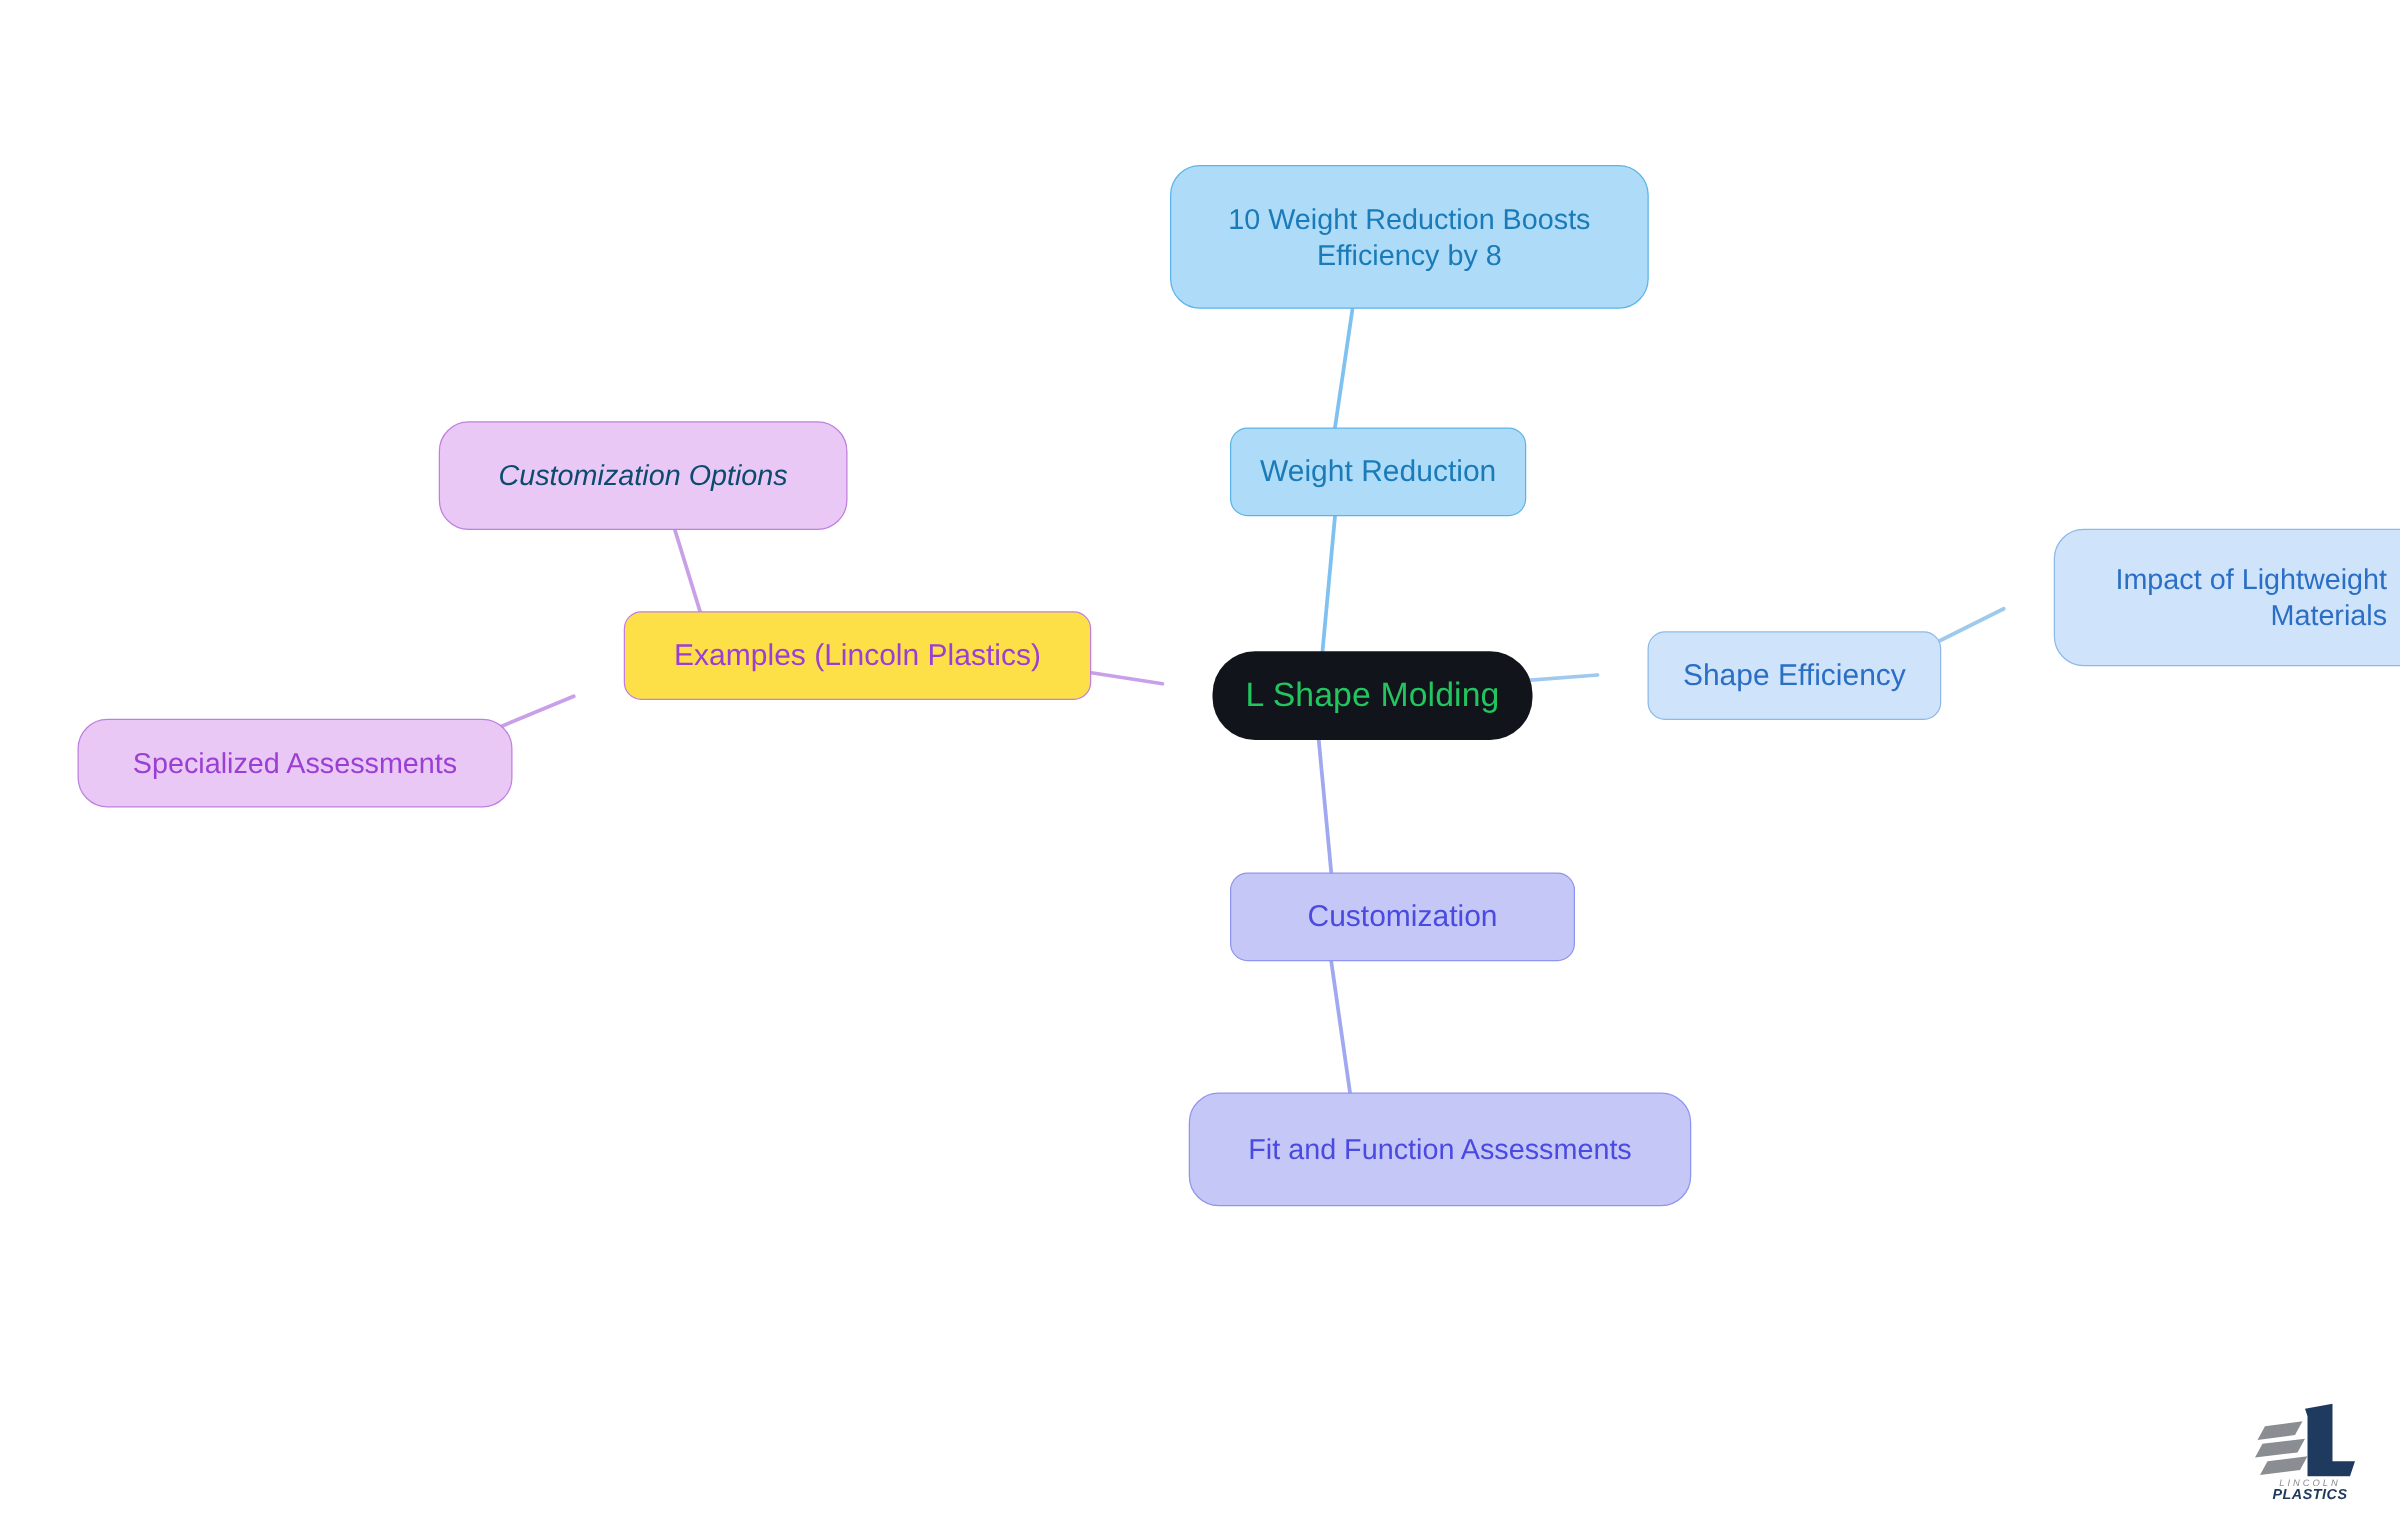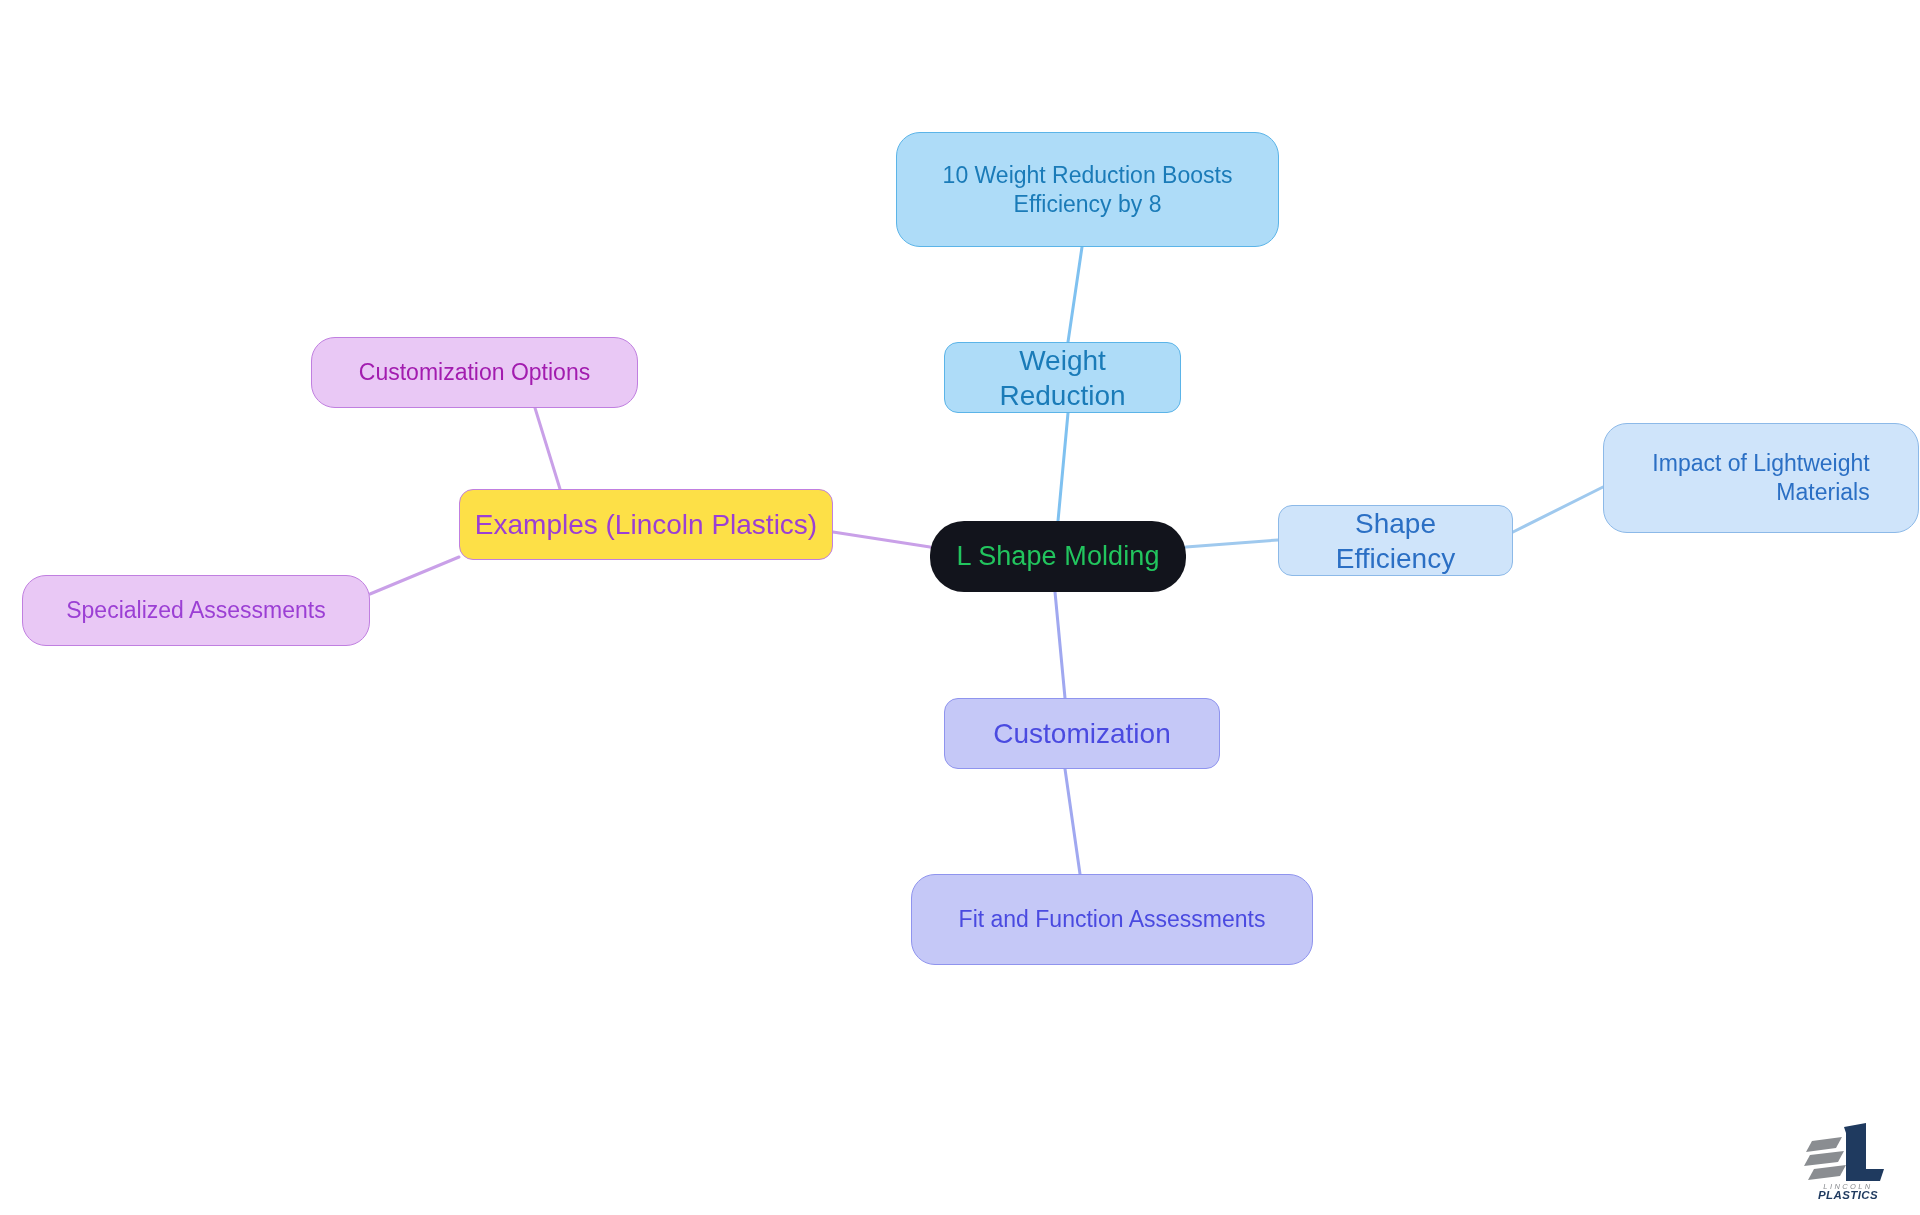--- a/index.html
+++ b/index.html
@@ -43,30 +43,31 @@
     display: flex;
     align-items: center;
     justify-content: center;
     text-align: center;
     border-radius: 22px;
     border-style: solid;
     border-width: 1.5px;
     line-height: 1.25;
     white-space: pre-line;
     padding: 6px 14px;
+    margin-left: 40px;
   }
 
   .node.root {
     border-radius: 34px;
     border-width: 0;
     font-size: 27px;
     letter-spacing: 0.1px;
   }
 
-  .node.lvl1 { font-size: 28px; border-radius: 14px; }
+  .node.lvl1 { font-size: 24px; border-radius: 14px; }
   .node.lvl2 { font-size: 23px; border-radius: 24px; }
 
   
   #brand-logo {
     position: absolute;
     z-index: 3;
     right: 26px;
     bottom: 14px;
     width: 92px;
     height: 88px;
@@ -93,21 +94,21 @@
       <div class="node root" style="left: 930px; top: 521px; width: 256px; height: 71px; background: rgb(18, 20, 28); border-color: rgb(18, 20, 28); color: #22c55e;"><span>L Shape Molding</span></div>
       <div class="node lvl1" style="left: 944px; top: 342px; width: 237px; height: 71px; background: rgb(174, 220, 248); border-color: rgb(91, 180, 232); color: rgb(26, 123, 184);"><span>Weight Reduction</span></div>
       <div class="node lvl2" style="left: 896px; top: 132px; width: 383px; height: 115px; background: rgb(174, 220, 248); border-color: rgb(91, 180, 232); color: rgb(26, 123, 184);"><span>10 Weight Reduction Boosts
 Efficiency by 8</span></div>
       <div class="node lvl1" style="left: 1278px; top: 505px; width: 235px; height: 71px; background: rgb(207, 228, 250); border-color: rgb(140, 185, 232); color: rgb(43, 111, 196);"><span>Shape Efficiency</span></div>
       <div class="node lvl2" style="left: 1603px; top: 423px; width: 316px; height: 110px; background: rgb(207, 228, 250); border-color: rgb(140, 185, 232); color: rgb(43, 111, 196); text-align: right;"><span>Impact of Lightweight
 Materials</span></div>
       <div class="node lvl1" style="left: 944px; top: 698px; width: 276px; height: 71px; background: rgb(197, 200, 247); border-color: rgb(143, 148, 238); color: rgb(74, 74, 224);"><span>Customization</span></div>
       <div class="node lvl2" style="left: 911px; top: 874px; width: 402px; height: 91px; background: rgb(197, 200, 247); border-color: rgb(143, 148, 238); color: rgb(74, 74, 224);"><span>Fit and Function Assessments</span></div>
       <div class="node lvl1" style="left: 459px; top: 489px; width: 374px; height: 71px; background: #fde047; border-color: rgb(192, 127, 224); color: rgb(155, 63, 212);"><span>Examples (Lincoln Plastics)</span></div>
-      <div class="node lvl2" style="left: 311px; top: 337px; width: 327px; height: 71px; background: rgb(233, 200, 245); border-color: rgb(192, 127, 224); color: #a21caf;"><span>Customization Options</span></div>
+      <div class="node lvl2" style="left: 311px; top: 337px; width: 327px; height: 87px; background: rgb(233, 200, 245); border-color: rgb(192, 127, 224); color: #0c4a6e; font-style: italic;"><span>Customization Options</span></div>
       <div class="node lvl2" style="left: 22px; top: 575px; width: 348px; height: 71px; background: rgb(233, 200, 245); border-color: rgb(192, 127, 224); color: rgb(155, 63, 212); text-align: right;"><span>Specialized Assessments</span></div>
     </div>
 
   <svg id="brand-logo" viewBox="0 0 92 88" xmlns="http://www.w3.org/2000/svg">
     <g>
       <polygon points="10,28 40,24 34,35 4,39" fill="#8a8d91"></polygon>
       <polygon points="8,42 42,38 36,49 2,53" fill="#8a8d91"></polygon>
       <polygon points="12,56 44,52 38,63 6,67" fill="#8a8d91"></polygon>
     </g>
     <g>

